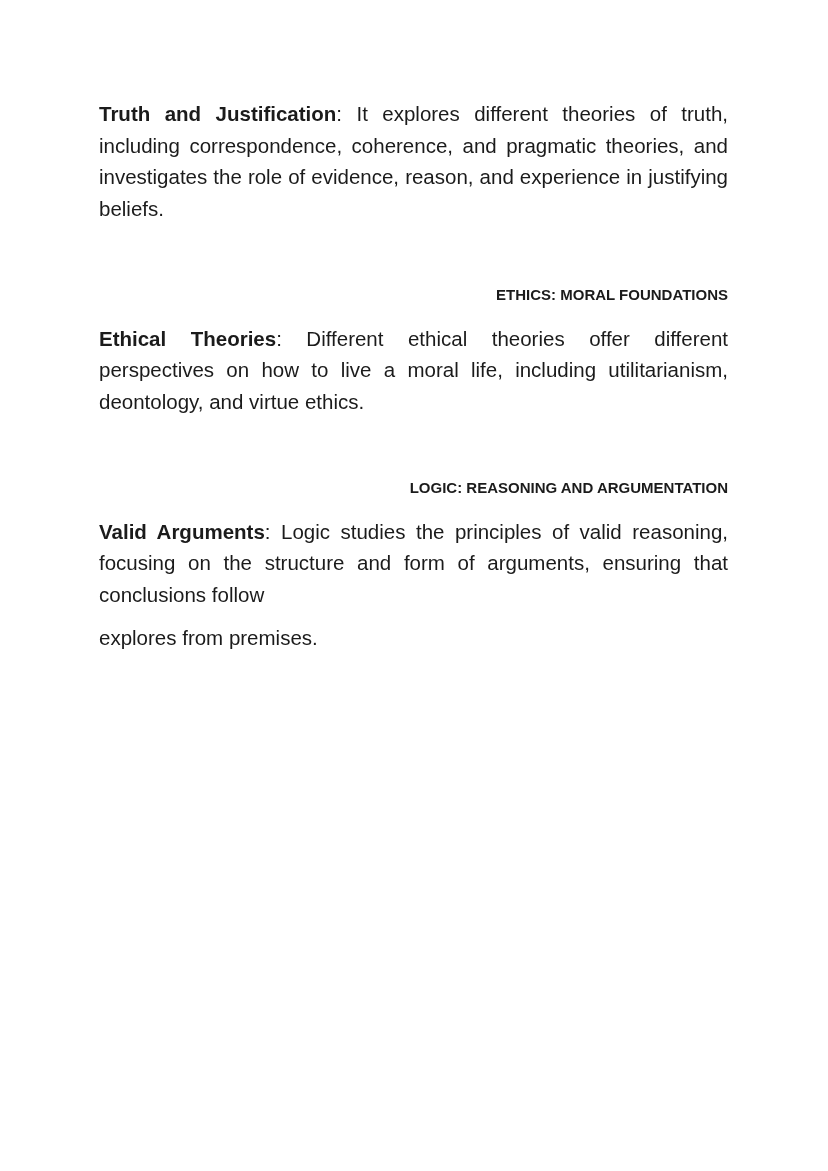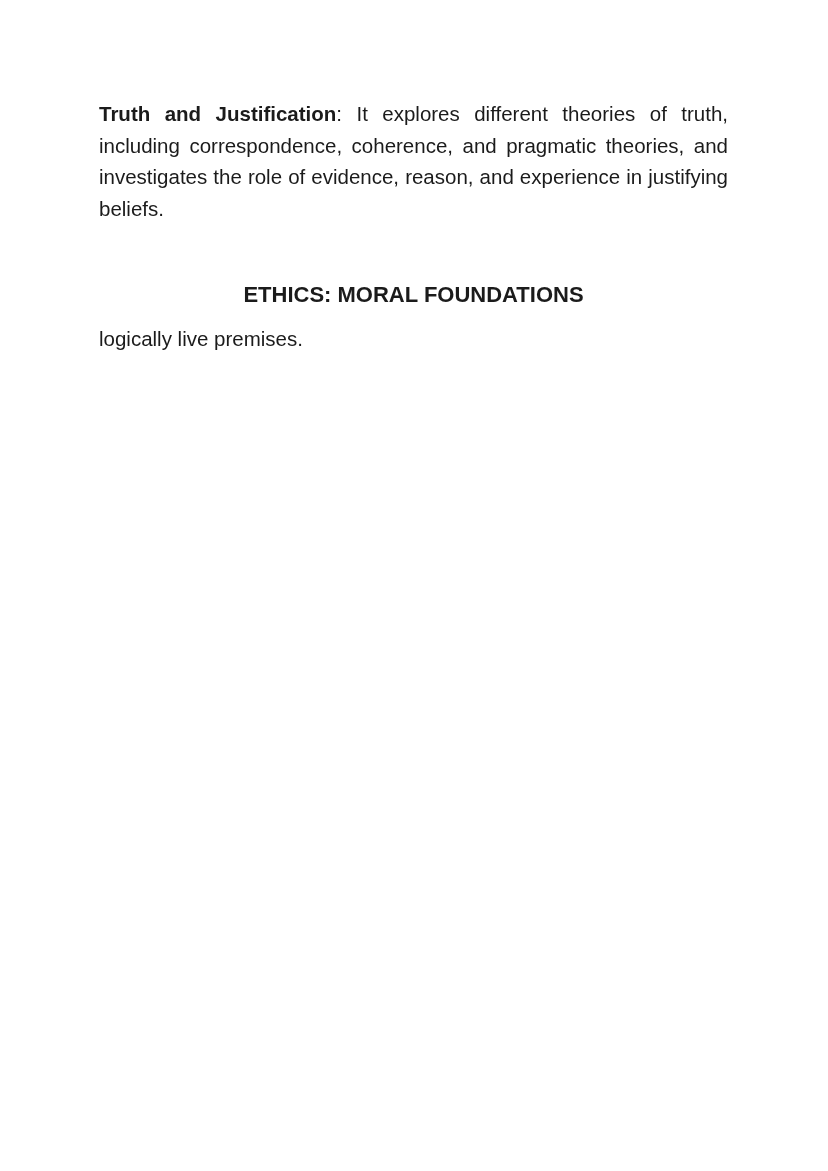--- a/index.html
+++ b/index.html
@@ -21,36 +21,39 @@
     color: #1b1b1b;
   }
   .para {
     margin: 0 0 12px 0;
     text-align: justify;
   }
   .para .lead {
     font-weight: 700;
   }
   .heading {
-    font-size: 22px;
+    font-size: 15px;
     line-height: 31.5px;
     font-weight: 700;
     margin: 55px 0 12px 0;
-    text-align: center;
+    text-align: right;
   }
 </style>
 </head>
 <body>
 
 <div class="page">
 
   <p class="para"><span class="lead">Truth and Justification</span><span>: It explores different theories of truth, including correspondence, coherence, and pragmatic theories, and investigates the role of evidence, reason, and experience in justifying beliefs.</span></p>
 
   <h2 class="heading">ETHICS: MORAL FOUNDATIONS</h2>
 
 
+  <p class="para"><span class="lead">Ethical Theories</span><span>: Different ethical theories offer different perspectives on how to live a moral life, including utilitarianism, deontology, and virtue ethics.</span></p>
 
+  <h2 class="heading">LOGIC: REASONING AND ARGUMENTATION</h2>
 
+  <p class="para"><span class="lead">Valid Arguments</span><span>: Logic studies the principles of valid reasoning, focusing on the structure and form of arguments, ensuring that conclusions follow</span></p>
 
-  <p class="para"><span class="lead"></span><span>logically live premises.</span></p>
+  <p class="para"><span class="lead"></span><span>explores from premises.</span></p>
 
 
 </div>
 
 </body></html>

